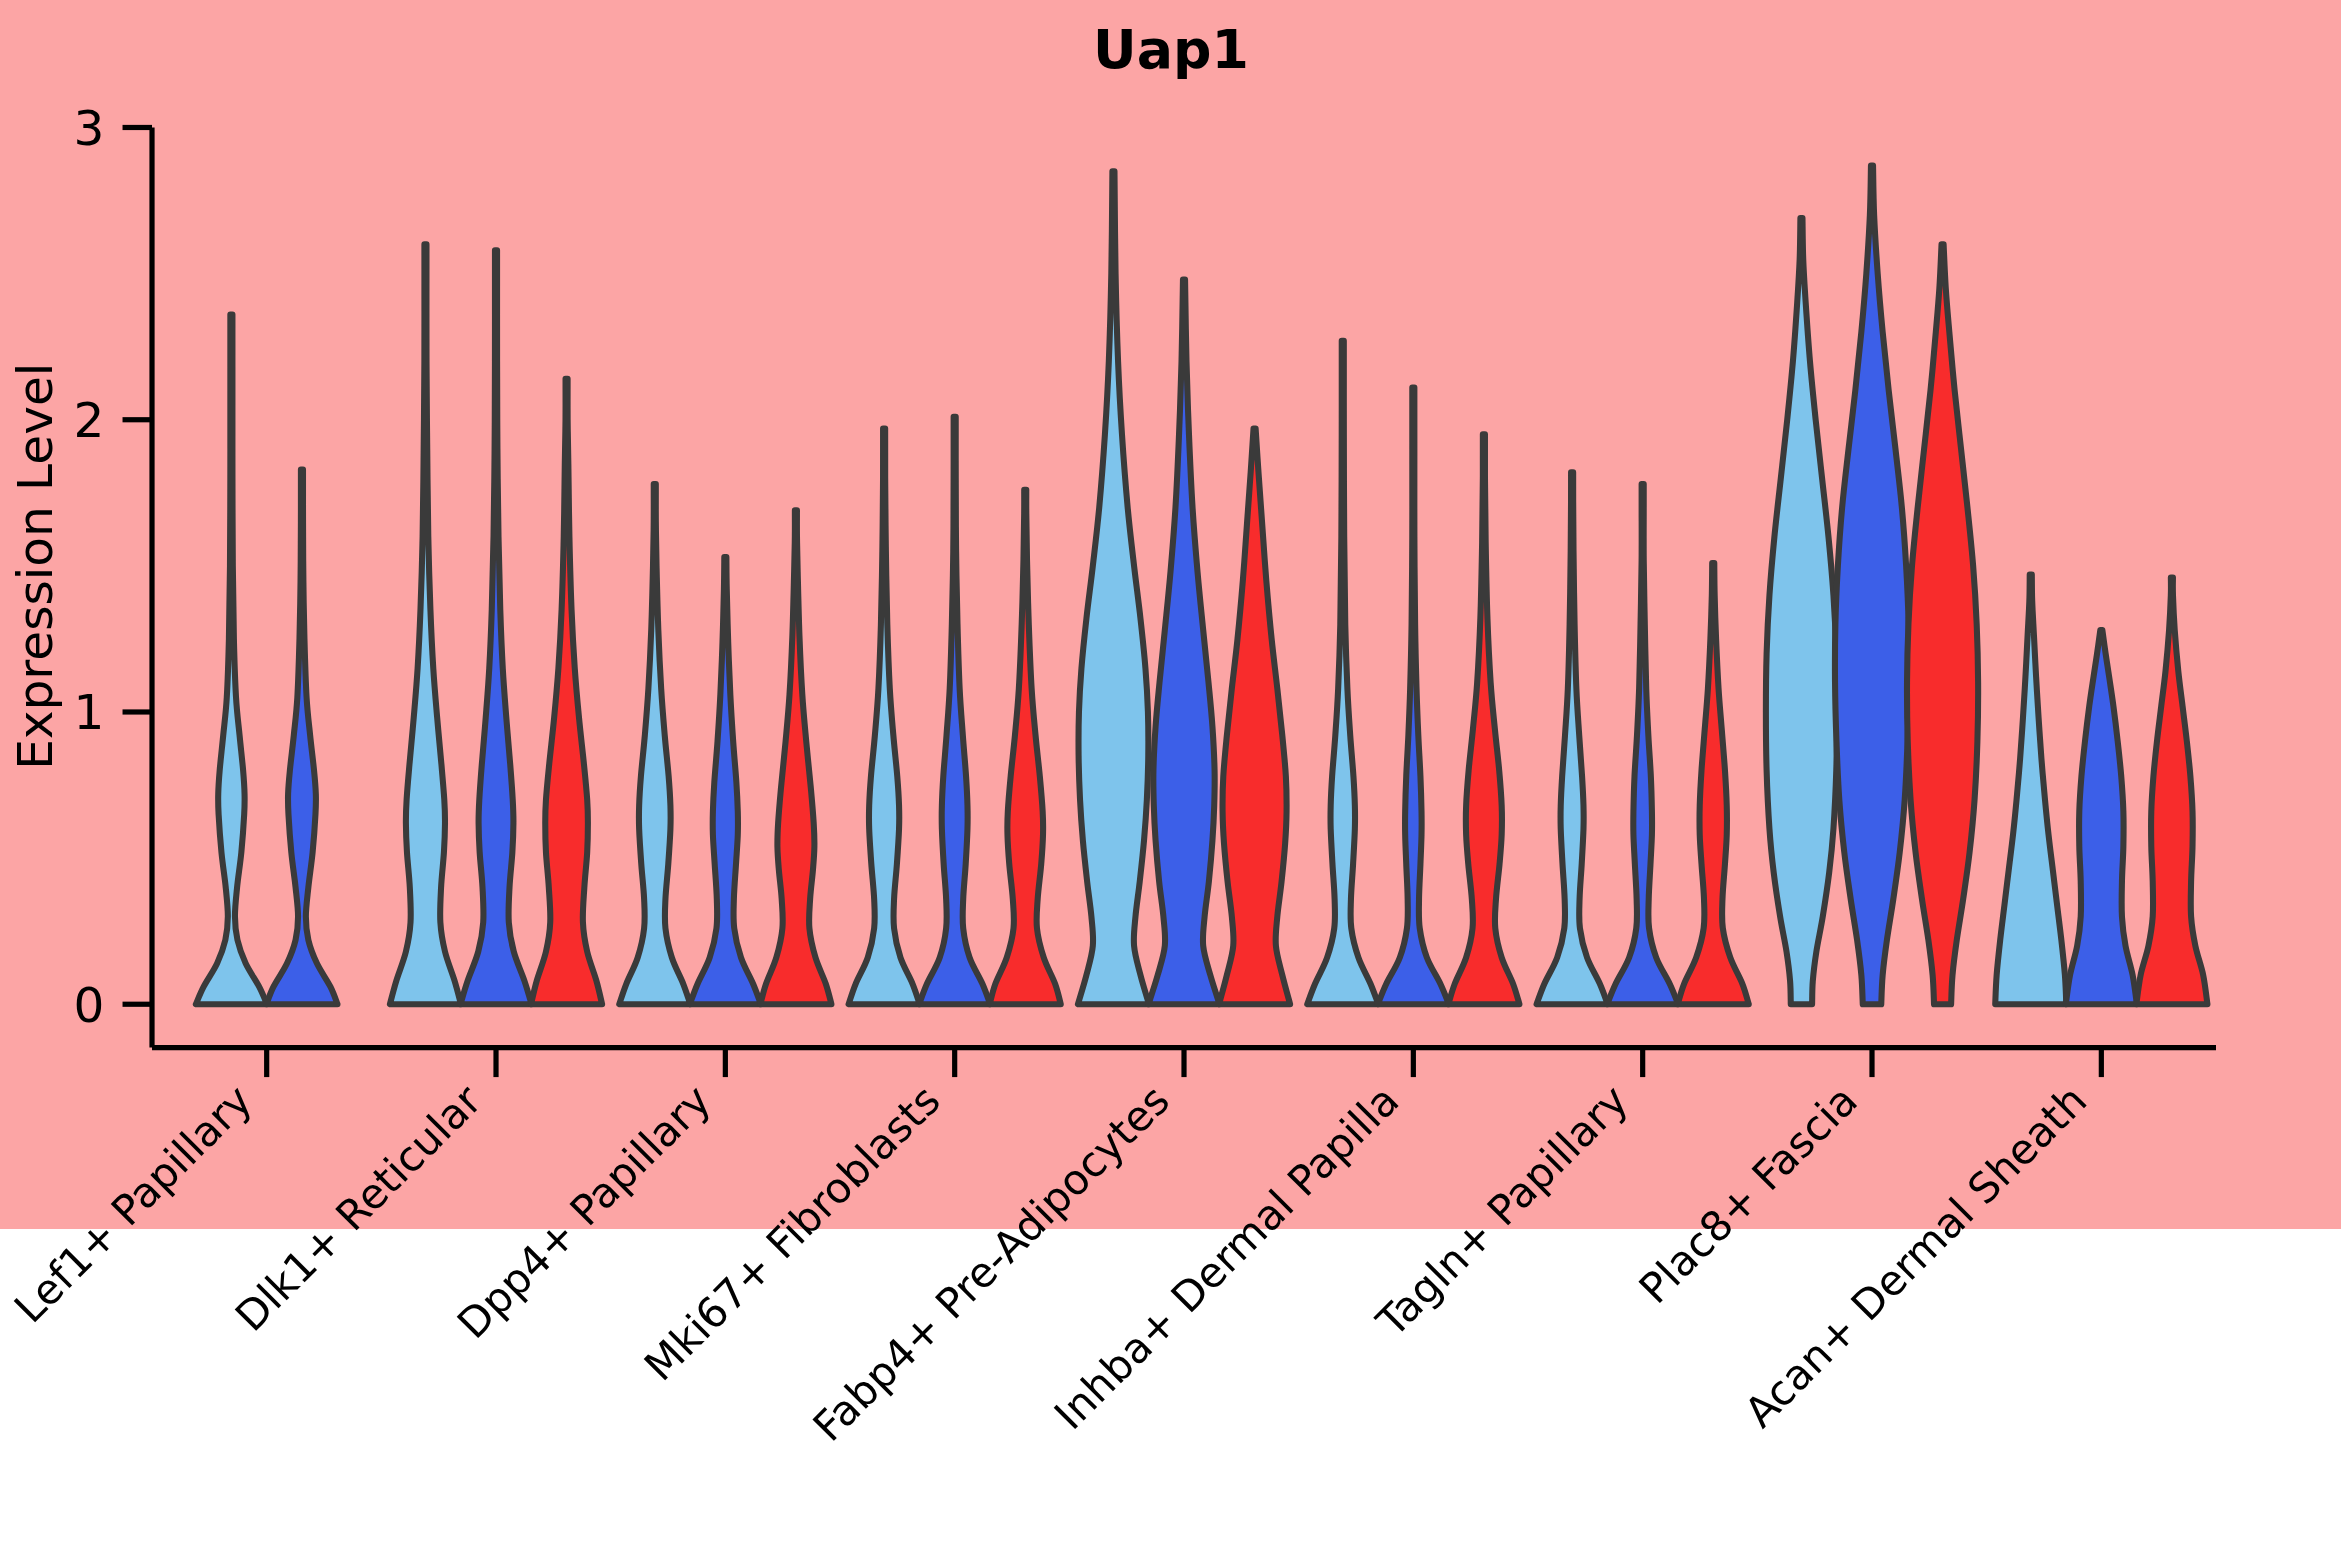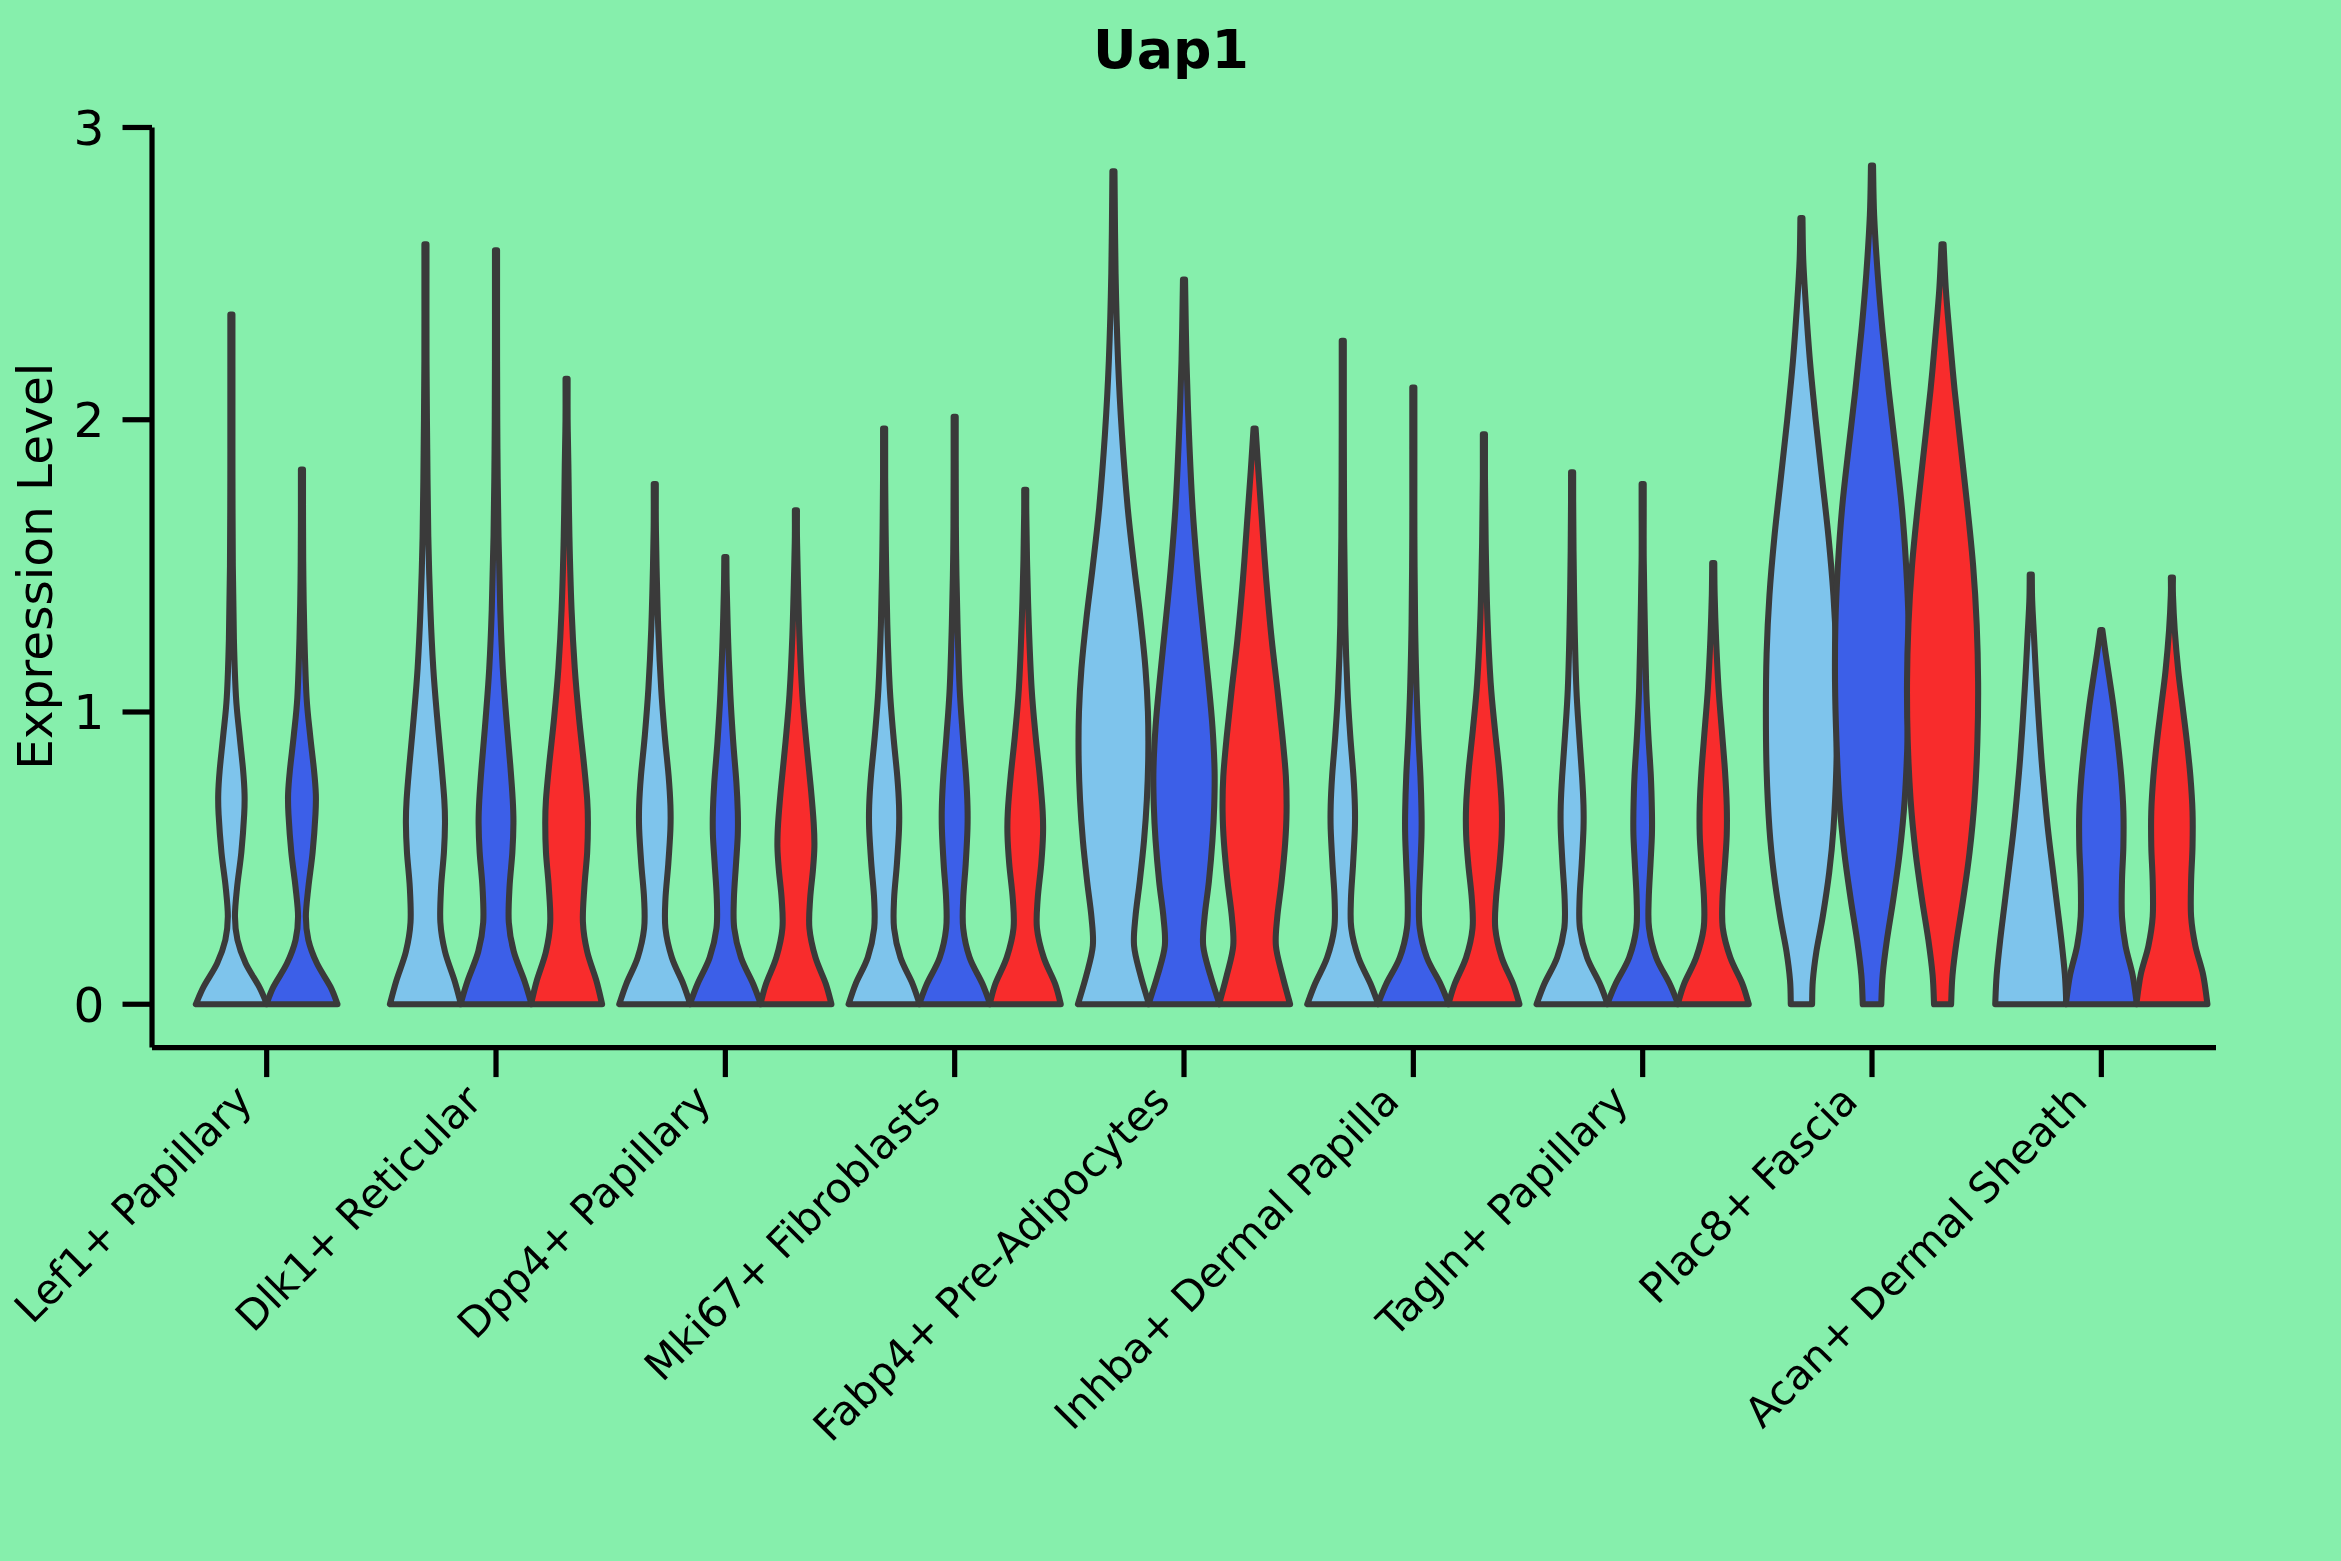--- a/index.html
+++ b/index.html
@@ -1,18 +1,18 @@
 <!DOCTYPE html>
 <html style="font-size:14px"><head>
 <meta charset="utf-8">
 <style>
   html,body{margin:0;padding:0;background:#ffffff;}
   body{width:2342px;height:1561px;overflow:hidden;
        font-family:"DejaVu Sans","Liberation Sans",sans-serif;}
-  #stage{position:relative;width:2342px;height:1561px;background:#86efac;}
+  #stage{position:relative;width:2342px;height:1229px;background:#fca5a5;}
   svg{display:block;}
   .ttl{font-weight:bold;font-size:62px;fill:#000;}
   .axlab{font-size:56px;fill:#000;}
   .tick{font-size:56px;fill:#000;}
   .xlab{font-size:48px;fill:#000;}
   .spine{stroke:#000;stroke-width:6;fill:none;}
   .tmark{stroke:#000;stroke-width:6;}
   .violin{stroke:#3A3A3A;stroke-width:7;stroke-linejoin:round;}
 </style>
 </head>

